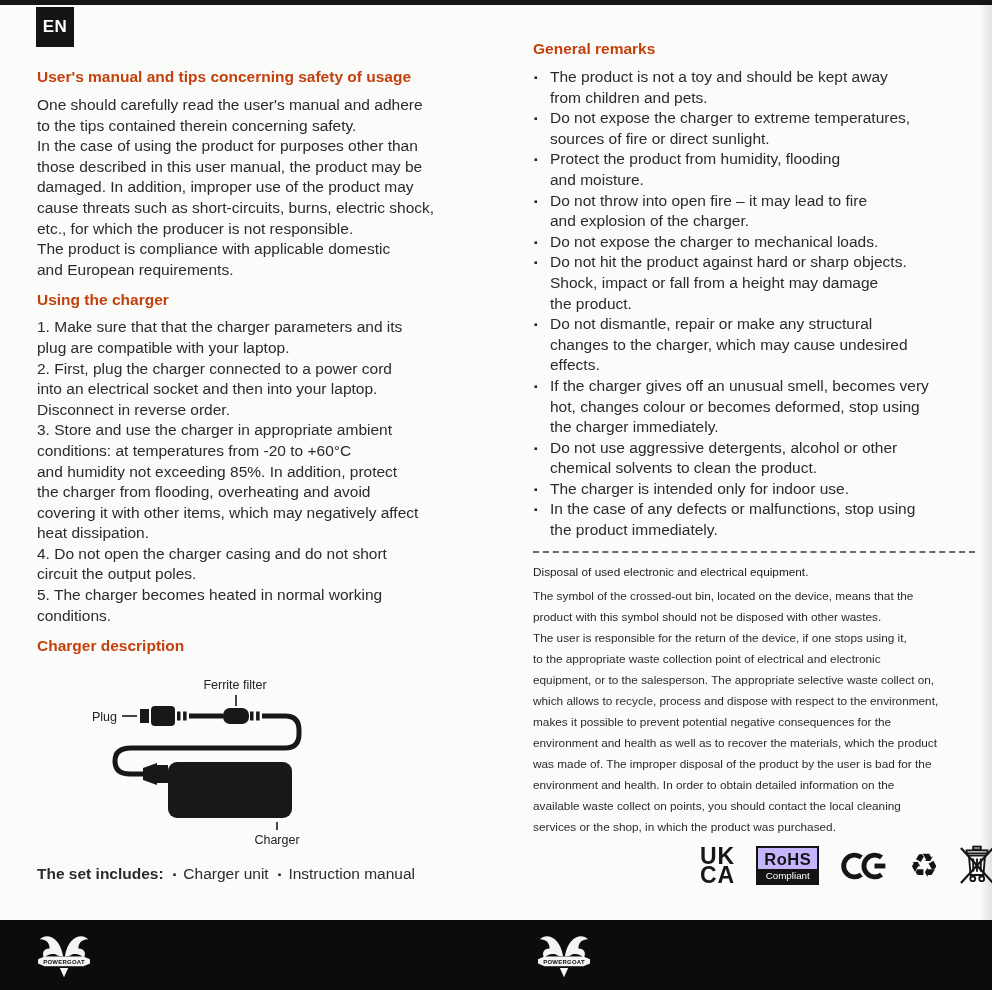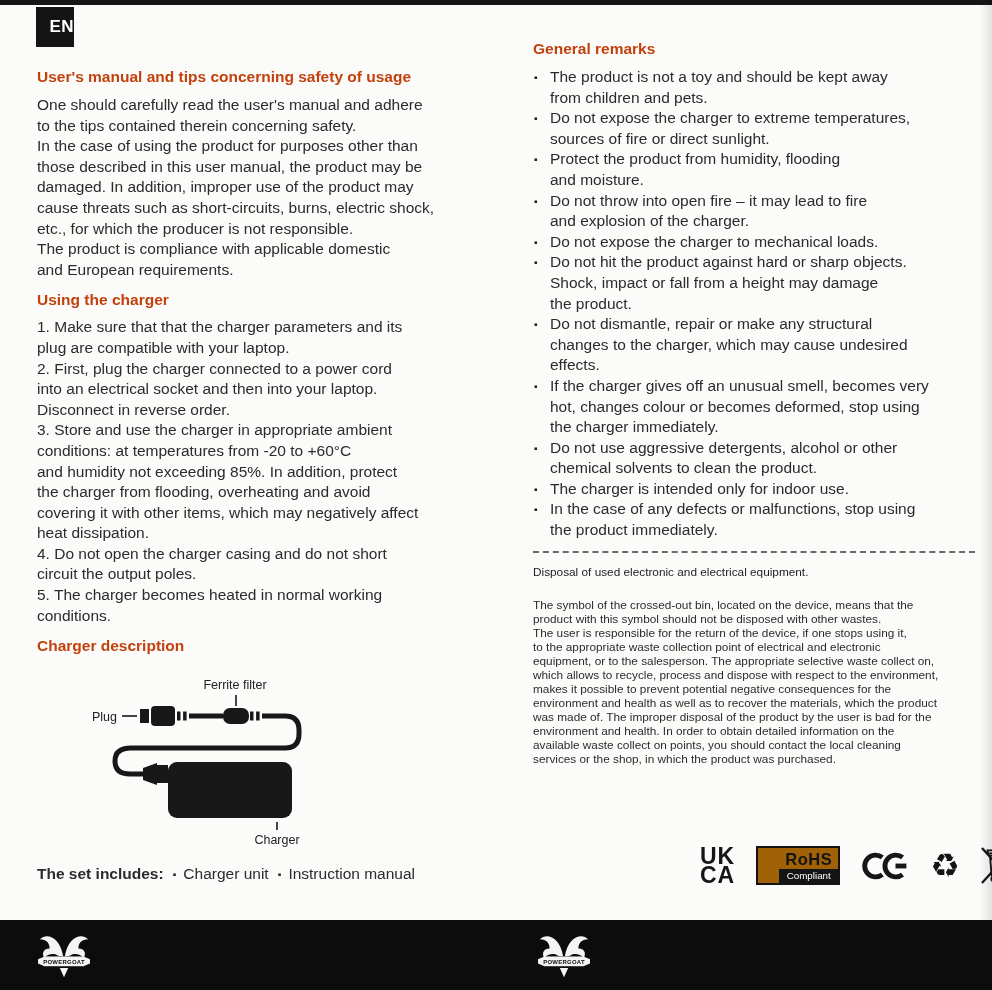--- a/index.html
+++ b/index.html
@@ -8,47 +8,47 @@
   .page {
     position:relative; width:992px; height:990px;
     background:#fbfbfa; overflow:hidden; color:#2b2b2b;
   }
   .top-strip { position:absolute; top:0; left:0; width:100%; height:5px; background:#161616; }
   .scan-edge { position:absolute; top:0; right:0; width:12px; height:920px;
     background:linear-gradient(to right, rgba(0,0,0,0), rgba(0,0,0,0.10)); }
   .en-badge {
     position:absolute; left:36px; top:7px; width:38px; height:40px;
     background:#141414; color:#ffffff; font-weight:700; font-size:17px;
-    display:flex; align-items:center; justify-content:flex-end; letter-spacing:.5px;
+    display:flex; align-items:center; justify-content:center; letter-spacing:.5px;
   }
   .col { position:absolute; font-size:15.5px; line-height:20.6px; }
   .col-left  { left:37px;  top:66px; width:465px; }
   .col-right { left:533px; top:38px; width:442px; }
   h2 { font-size:15.5px; line-height:21px; font-weight:700; color:#c2410c; }
   .pre { white-space:pre-line; }
   .col-left h2.safety { margin-bottom:8px; }
   .col-left p.body { margin-bottom:9px; }
   .col-left h2.mid { margin:9px 0 7px 0; }
   .col-left h2.desc { margin:5px 0 8px 0; }
   ul.remarks { list-style:none; margin-top:8px; }
   ul.remarks li { position:relative; padding-left:17px; white-space:pre-line; }
   ul.remarks li::before { content:"▪"; position:absolute; left:1px; top:0px; font-size:10.5px; color:#222; }
   .dash-sep { border:none; border-top:2px dashed #6a6a6a; margin:10px 0 0 0; width:100%; }
   h3.disposal { font-size:11.8px; line-height:15px; font-weight:400; color:#1d1d1d; margin-top:12px; }
-  p.small { font-size:11.8px; line-height:14px; margin-top:18px; white-space:pre-line; }
+  p.small { font-size:11.8px; line-height:21px; margin-top:6px; white-space:pre-line; }
   .diagram { display:block; margin-top:8px; }
   .set-line { margin-top:10px; font-size:15.5px; }
   .set-line .lbl { font-weight:700; }
   .set-items { display:inline;margin-top:16px; }
   .set-item { display:inline; }
   .set-item .sq { font-size:10.5px; vertical-align:1px; padding:0 7px 0 9px; }
   
   .marks { position:absolute; left:700px; top:845px; display:flex; align-items:center; gap:21px; color:#161616; }
   .ukca { font-weight:700; font-size:23px; line-height:19px; letter-spacing:1px; color:#161616; }
-  .rohs { border:2.5px solid #141414; background:#a16207; text-align:center;padding-left:21px; }
+  .rohs { border:2.5px solid #141414; background:#c4b5fd; text-align:center; }
   .rohs .t { font-weight:700; font-size:16.5px; line-height:18px; padding:2px 6px 1px 6px; color:#141414; letter-spacing:.5px; }
   .rohs .c { background:#141414; color:#ffffff; font-size:9.8px; line-height:13px; padding:0 4px 1px 4px; }
   .recycle { font-size:33px; line-height:33px; color:#141414; font-family:"DejaVu Sans", sans-serif; }
   
   .footer { position:absolute; left:0; bottom:0; width:100%; height:70px; background:#0c0c0c; }
   .pg-logo { position:absolute; top:10px; width:62px; height:52px; }
   .pg-logo.one { left:33px; }
   .pg-logo.two { left:533px; }
 </style>
 </head>

